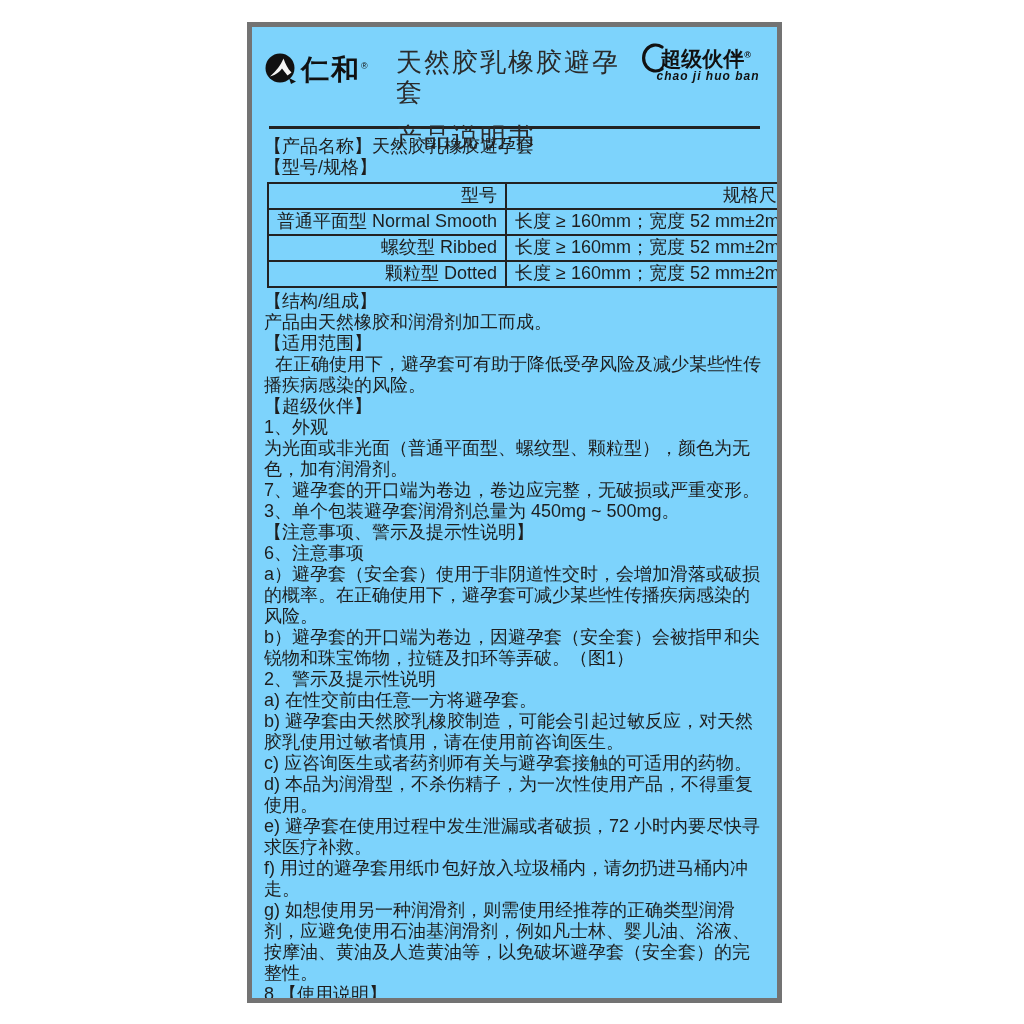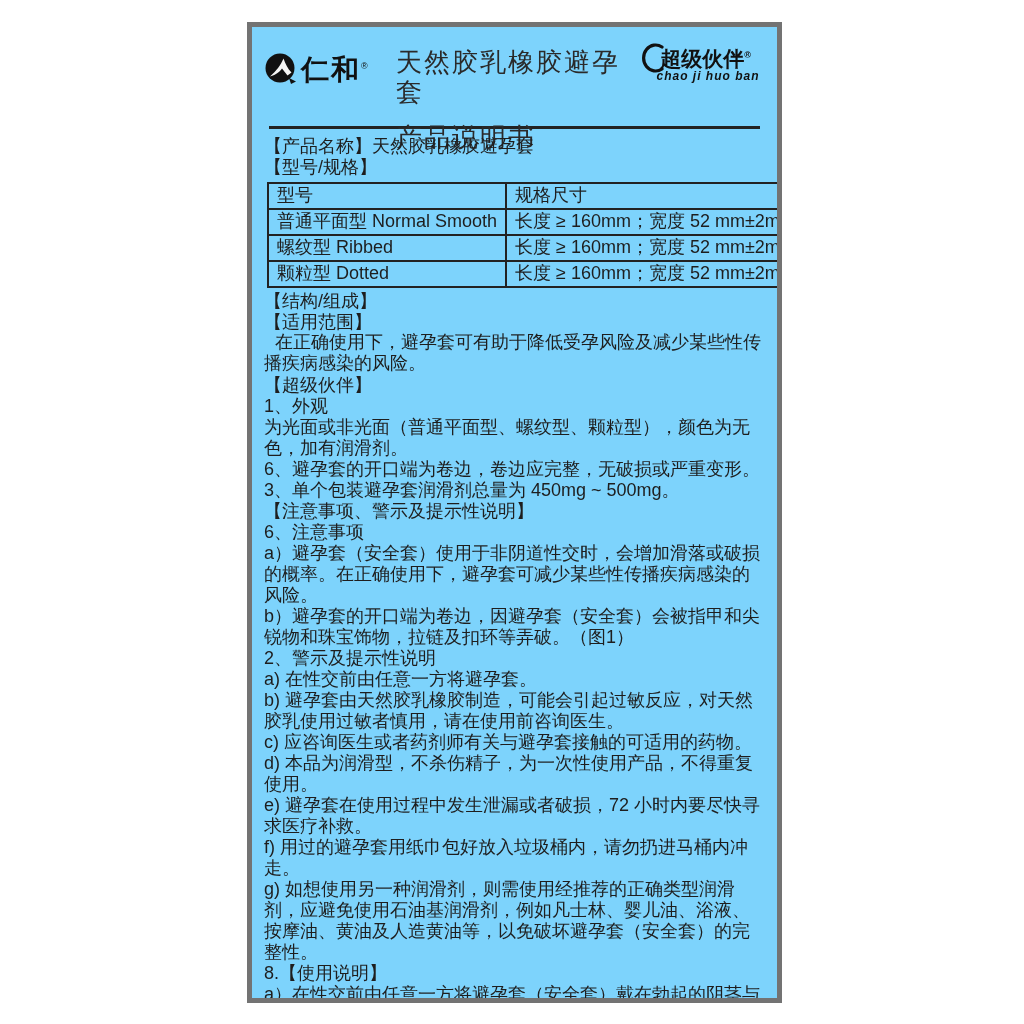--- a/index.html
+++ b/index.html
@@ -57,28 +57,28 @@
   }
   .rule {
     height:3px; background:#222; margin:7px 17px 5px 17px;
   }
   
   .content {
     padding:2px 11px 0 12px;
     font-size:18px; line-height:21px; color:#1e1e1e;
   }
   .content p { margin:0; }
-  .content p.indent { text-indent:11px;font-family:Liberation Mono, monospace; }
+  .content p.indent { text-indent:11px; }
   table.spec {
     border-collapse:collapse;
     width:503px; margin:4px 0 3px 3px;
     font-size:18px; color:#1e1e1e;
   }
   table.spec th, table.spec td {
-    border:2px solid #222; font-weight:normal; text-align:left;
+    border:2px solid #222; font-weight:normal; text-align:right;
     padding:1px 8px 2px 8px; height:25px; white-space:nowrap;
   }
   table.spec th:first-child, table.spec td:first-child { width:220px; }
 </style>
 </head>
 <body>
 
 <div class="page">
 
   <div class="header">
@@ -133,26 +133,27 @@
           </tr>
           <tr>
             <td>颗粒型 Dotted</td>
             <td>长度 ≥ 160mm；宽度 52 mm±2mm</td>
           </tr>
         </tbody>
     </table>
 
     <div>
         <p>【结构/组成】</p>
+        <p>产品由天然橡胶和润滑剂加工而成。</p>
         <p>【适用范围】</p>
         <p class="indent">在正确使用下，避孕套可有助于降低受孕风险及减少某些性传播疾病感染的风险。</p>
         <p>【超级伙伴】</p>
         <p>1、外观</p>
         <p>为光面或非光面（普通平面型、螺纹型、颗粒型），颜色为无色，加有润滑剂。</p>
-        <p>6、避孕套的开口端为卷边，卷边应完整，无破损或严重变形。</p>
+        <p>7、避孕套的开口端为卷边，卷边应完整，无破损或严重变形。</p>
         <p>3、单个包装避孕套润滑剂总量为 450mg ~ 500mg。</p>
         <p>【注意事项、警示及提示性说明】</p>
         <p>6、注意事项</p>
         <p>a）避孕套（安全套）使用于非阴道性交时，会增加滑落或破损的概率。在正确使用下，避孕套可减少某些性传播疾病感染的风险。</p>
         <p>b）避孕套的开口端为卷边，因避孕套（安全套）会被指甲和尖锐物和珠宝饰物，拉链及扣环等弄破。（图1）</p>
         <p>2、警示及提示性说明</p>
         <p>a) 在性交前由任意一方将避孕套。</p>
         <p>b) 避孕套由天然胶乳橡胶制造，可能会引起过敏反应，对天然胶乳使用过敏者慎用，请在使用前咨询医生。</p>
         <p>c) 应咨询医生或者药剂师有关与避孕套接触的可适用的药物。</p>
         <p>d) 本品为润滑型，不杀伤精子，为一次性使用产品，不得重复使用。</p>

